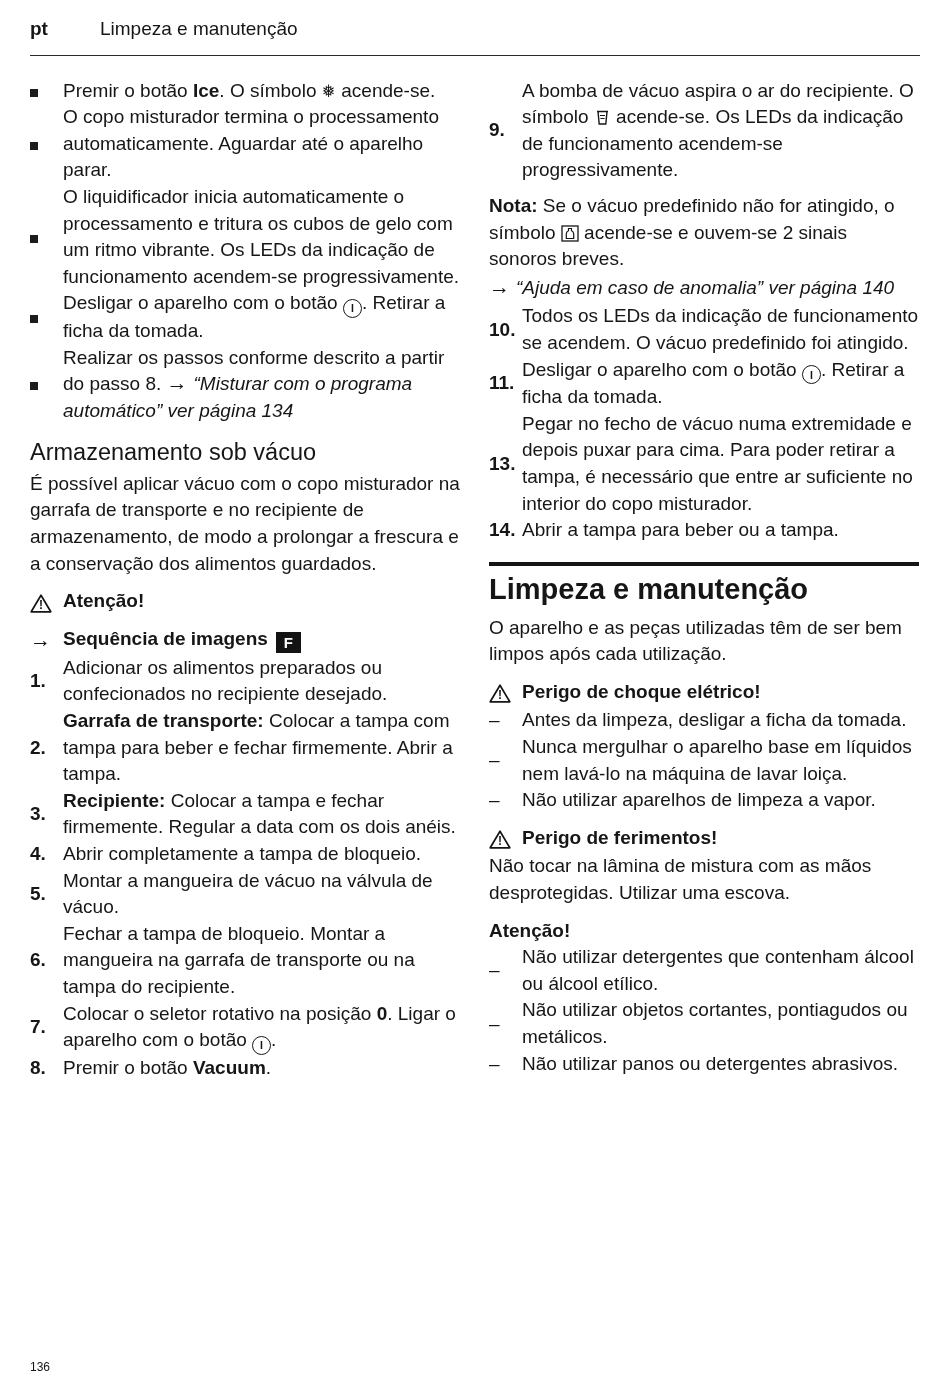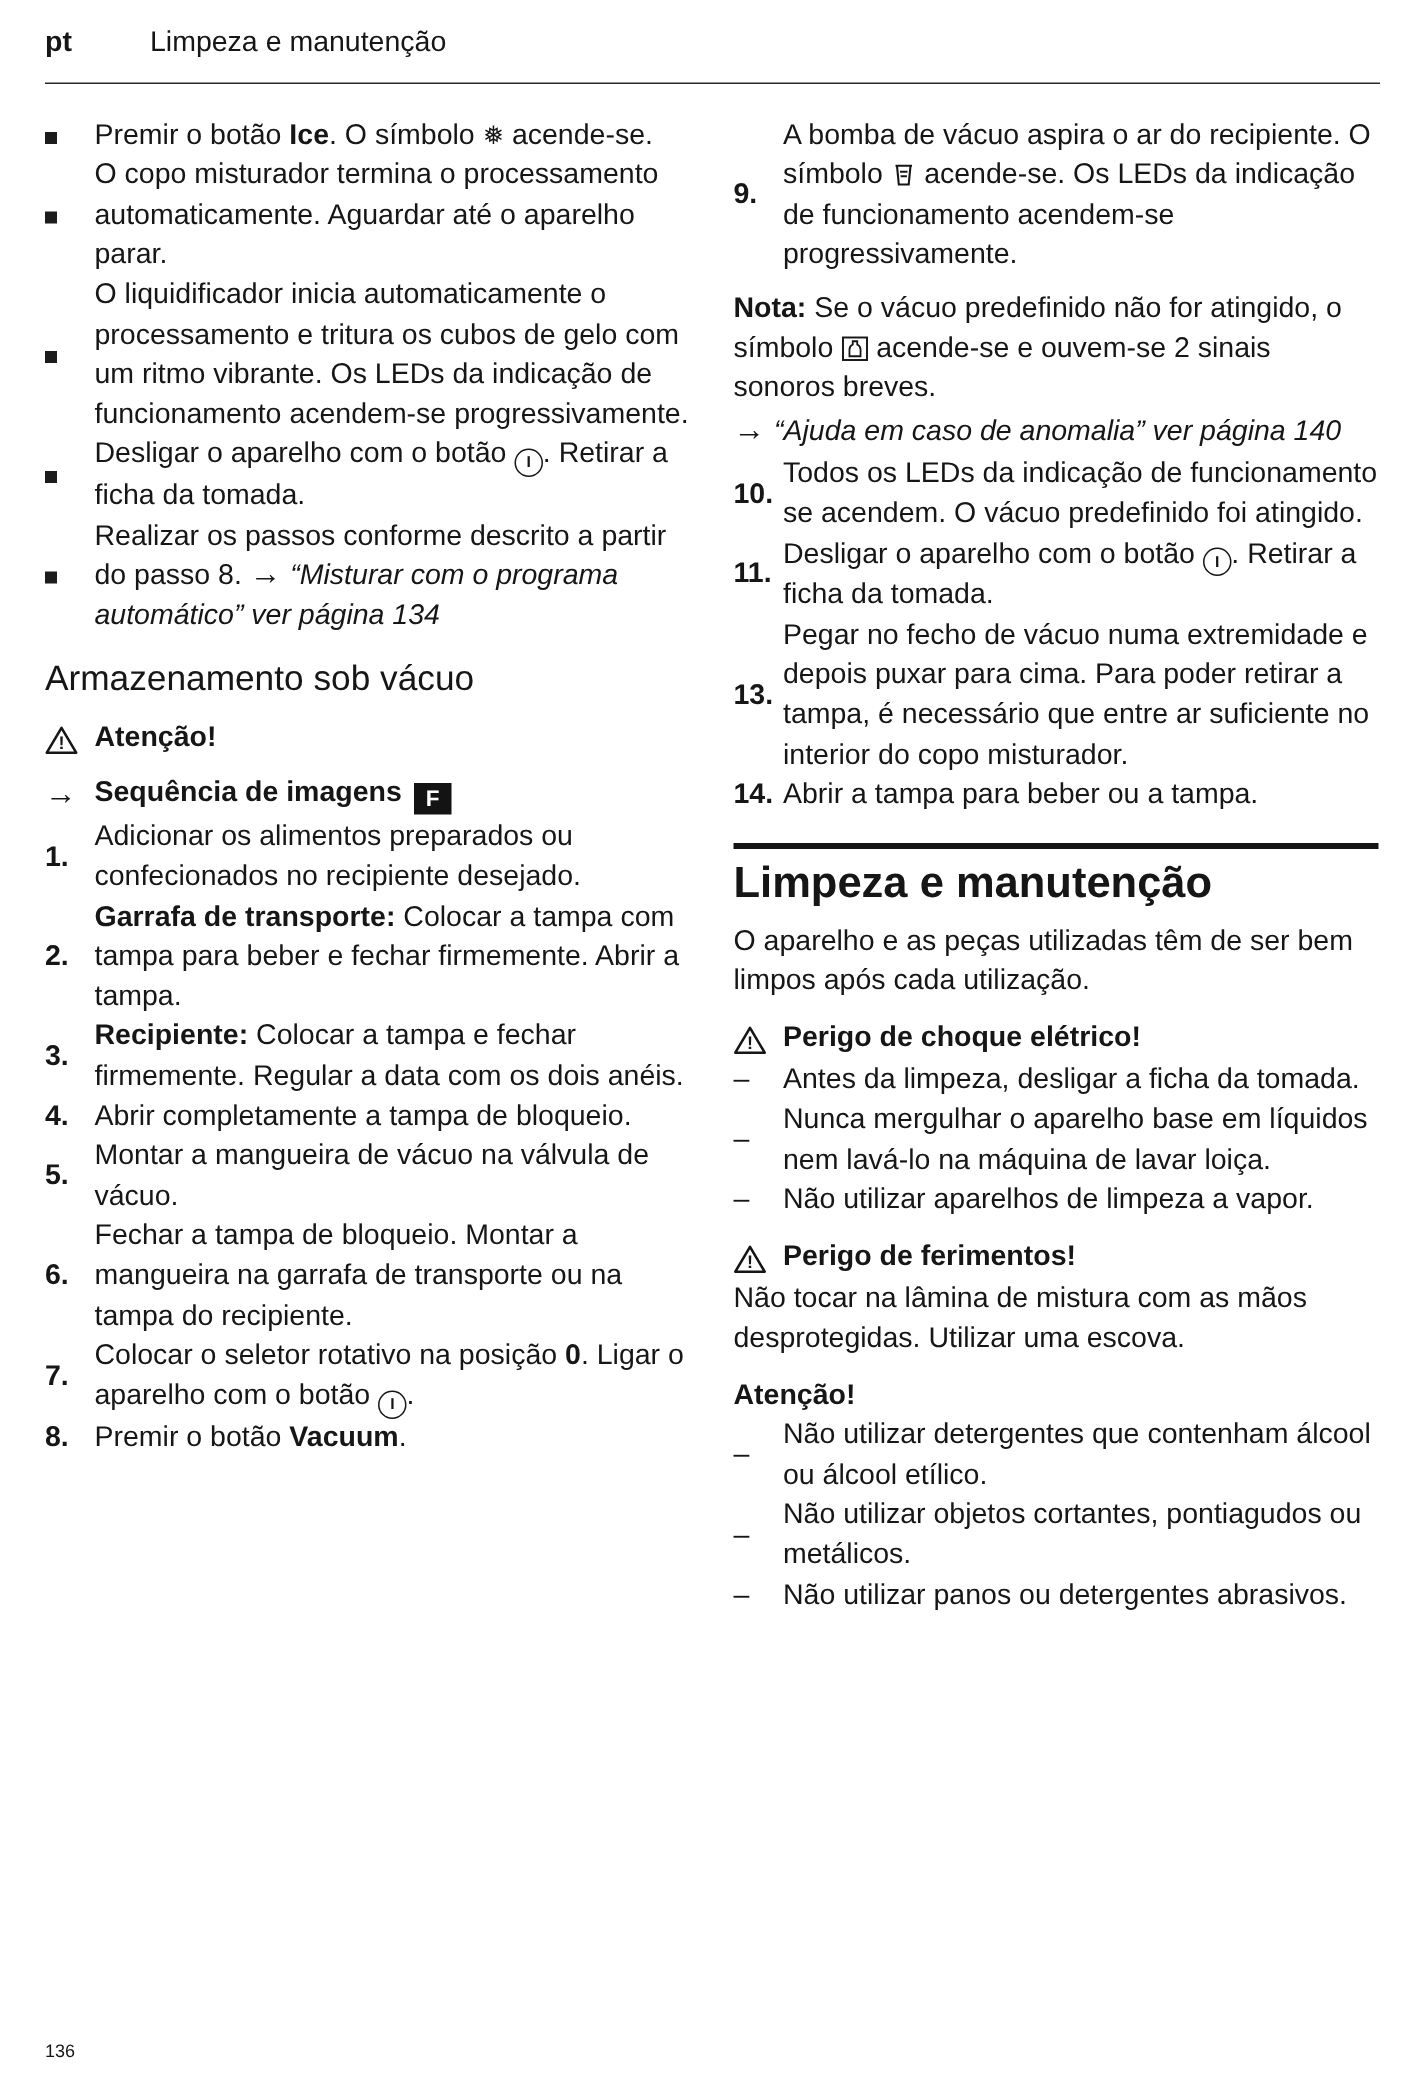--- a/index.html
+++ b/index.html
@@ -78,20 +78,21 @@
             </span><span>. Retirar a ficha da tomada.</span></span>
       </div>
 
       <div class="li">
         <span class="mk"><span class="sq"></span></span>
         <span class="ct"><span>Realizar os passos conforme descrito a partir do passo 8. </span><span class="arrow inl">→</span><i>“Misturar com o programa automático” ver página 134</i></span>
       </div>
 
       <h2>Armazenamento sob vácuo</h2>
 
+      <p class="p">É possível aplicar vácuo com o copo misturador na garrafa de transporte e no recipiente de armazenamento, de modo a prolongar a frescura e a conservação dos alimentos guardados.</p>
 
       <div class="li warn">
         <span class="mk">
           <svg class="tri" width="22" height="19" viewBox="0 0 22 19">
               <path d="M11 1.2 L20.8 17.8 H1.2 Z" fill="none" stroke="#161616" stroke-width="1.7" stroke-linejoin="round"></path>
               <text x="11" y="15" text-anchor="middle" font-size="12" font-weight="bold" fill="#161616">!</text>
             </svg>
         </span>
         <span class="ct"><b>Atenção!</b></span>
       </div>

